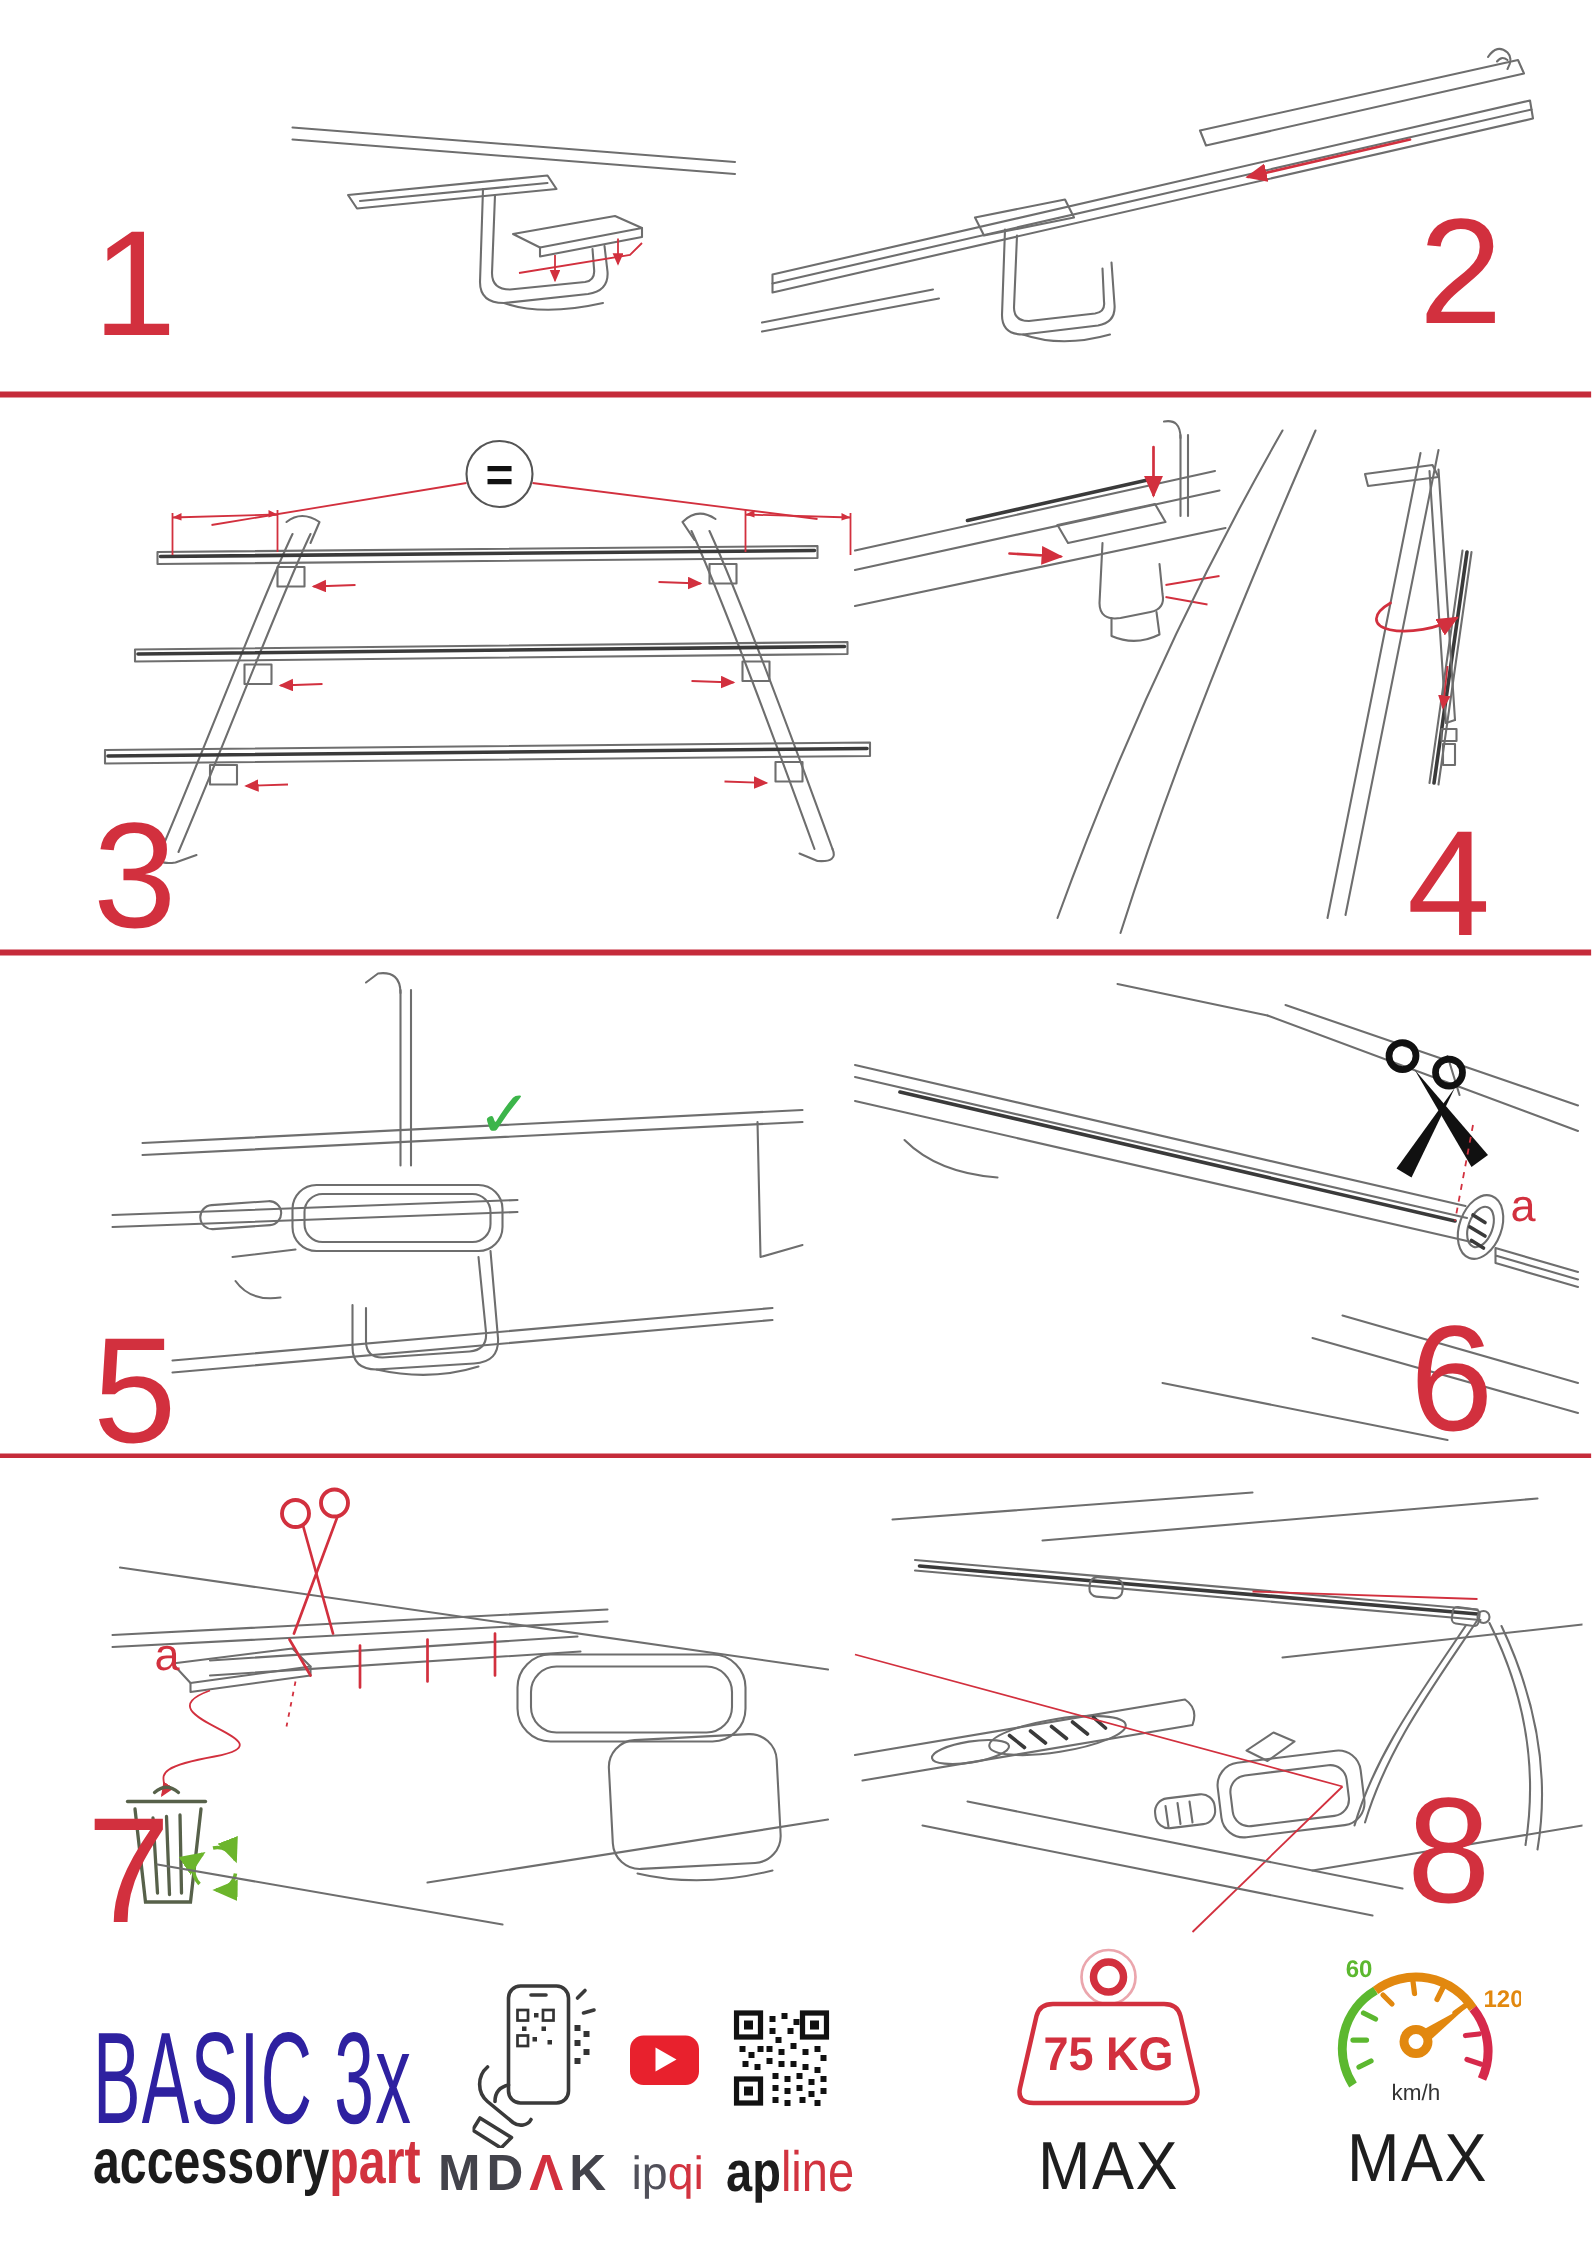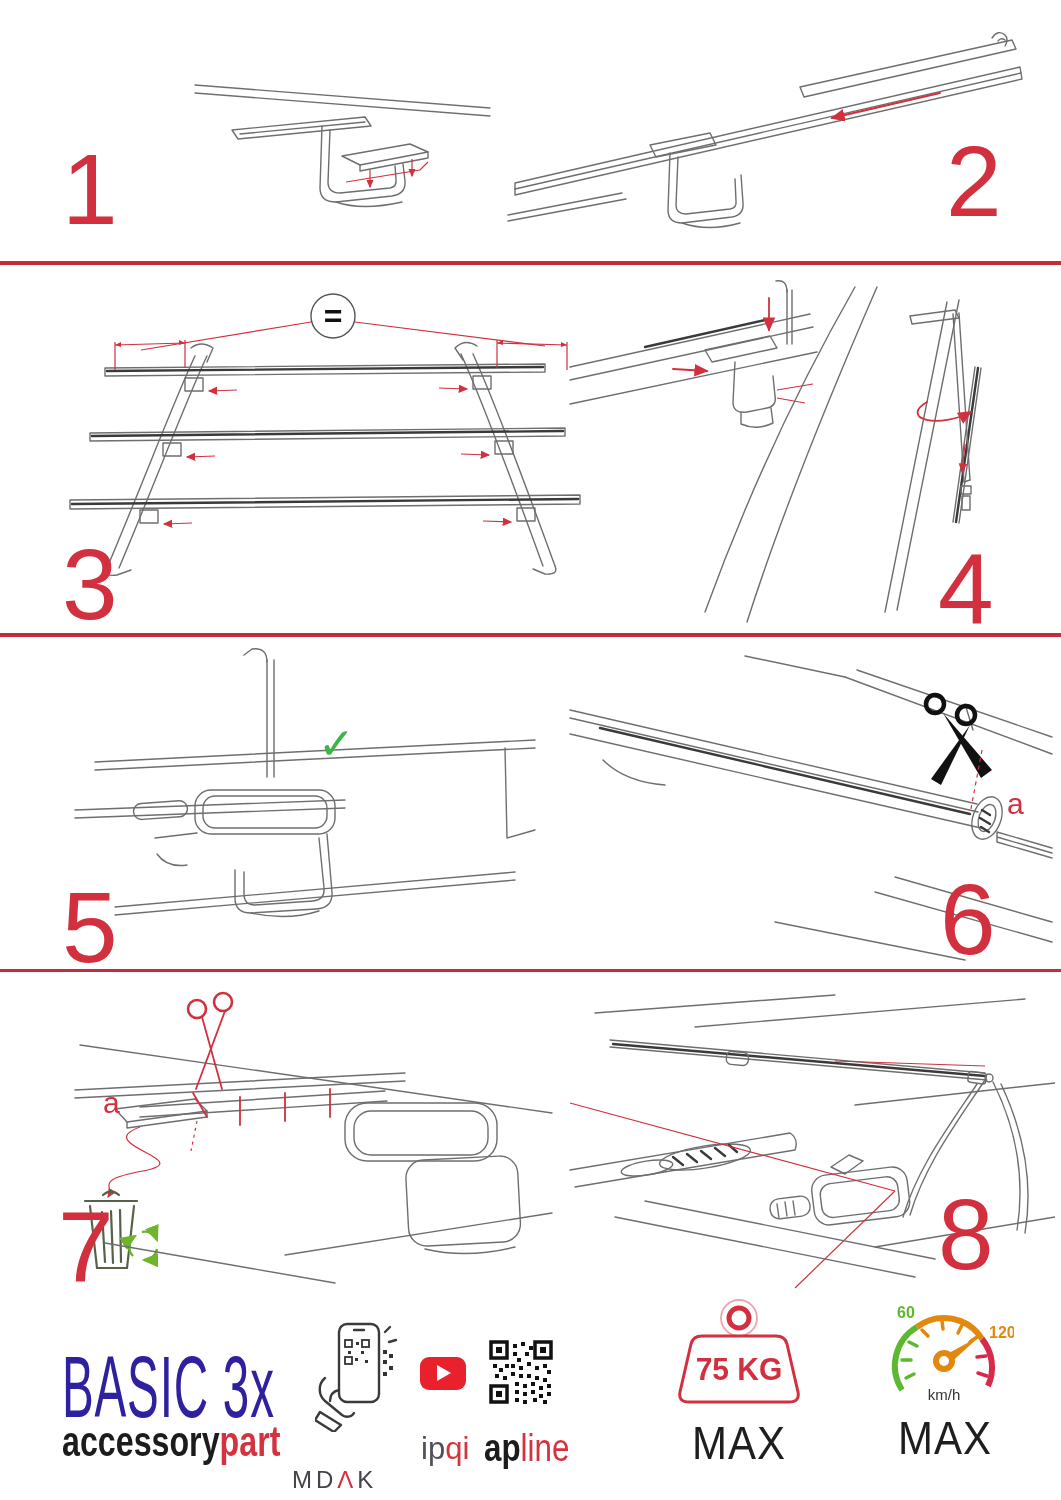--- a/index.html
+++ b/index.html
@@ -13,21 +13,21 @@
   .ln{stroke:#6e6e6e;stroke-width:1.4;fill:none;stroke-linecap:round;stroke-linejoin:round;}
   .lnd{stroke:#3a3a3a;stroke-width:2.4;fill:none;stroke-linecap:round;}
   .red{stroke:#d2303e;stroke-width:1.8;fill:none;stroke-linecap:round;stroke-linejoin:round;}
   .redthin{stroke:#d2303e;stroke-width:1.2;fill:none;}
   .atext{fill:#d2303e;font-family:"Liberation Sans",sans-serif;font-size:30px;}
   
   .product-name{color:#2e21a0;font-size:58px;font-weight:400;letter-spacing:1px;
                 transform:scale(0.82,1.5);transform-origin:left top;white-space:nowrap;}
   .brandline{font-size:35px;font-weight:700;transform:scale(0.92,1.2);transform-origin:left top;white-space:nowrap;}
   .brand-black{color:#1c1c1c;} .brand-red{color:#d2333f;}
-  .mdak{font-size:24px;font-weight:400;letter-spacing:4px;color:#43434b;white-space:nowrap;margin-top:36px;}
+  .mdak{font-size:34px;font-weight:700;letter-spacing:4px;color:#43434b;white-space:nowrap;}
   .mdak .caret{color:#d2303e;}
   .ipqi{font-size:31px;font-weight:400;color:#50505a;white-space:nowrap;}
   .ipqi .r{color:#d2333f;}
   .apline{font-size:33px;font-weight:700;color:#1c1c1c;white-space:nowrap;transform:scale(0.95,1.15);transform-origin:left top;}
   .apline .r{color:#d2333f;font-weight:400;}
   .maxlabel{position:absolute;color:#1e1e1e;font-size:42px;font-weight:400;text-align:center;
             transform:scaleY(1.08);transform-origin:center top;letter-spacing:1px;}
   .yt{position:absolute;width:46px;height:33px;background:#e8212d;border-radius:9px;}
   .yt .tri{position:absolute;left:17px;top:8px;width:0;height:0;
            border-left:14px solid #ffffff;border-top:8px solid transparent;border-bottom:8px solid transparent;}

